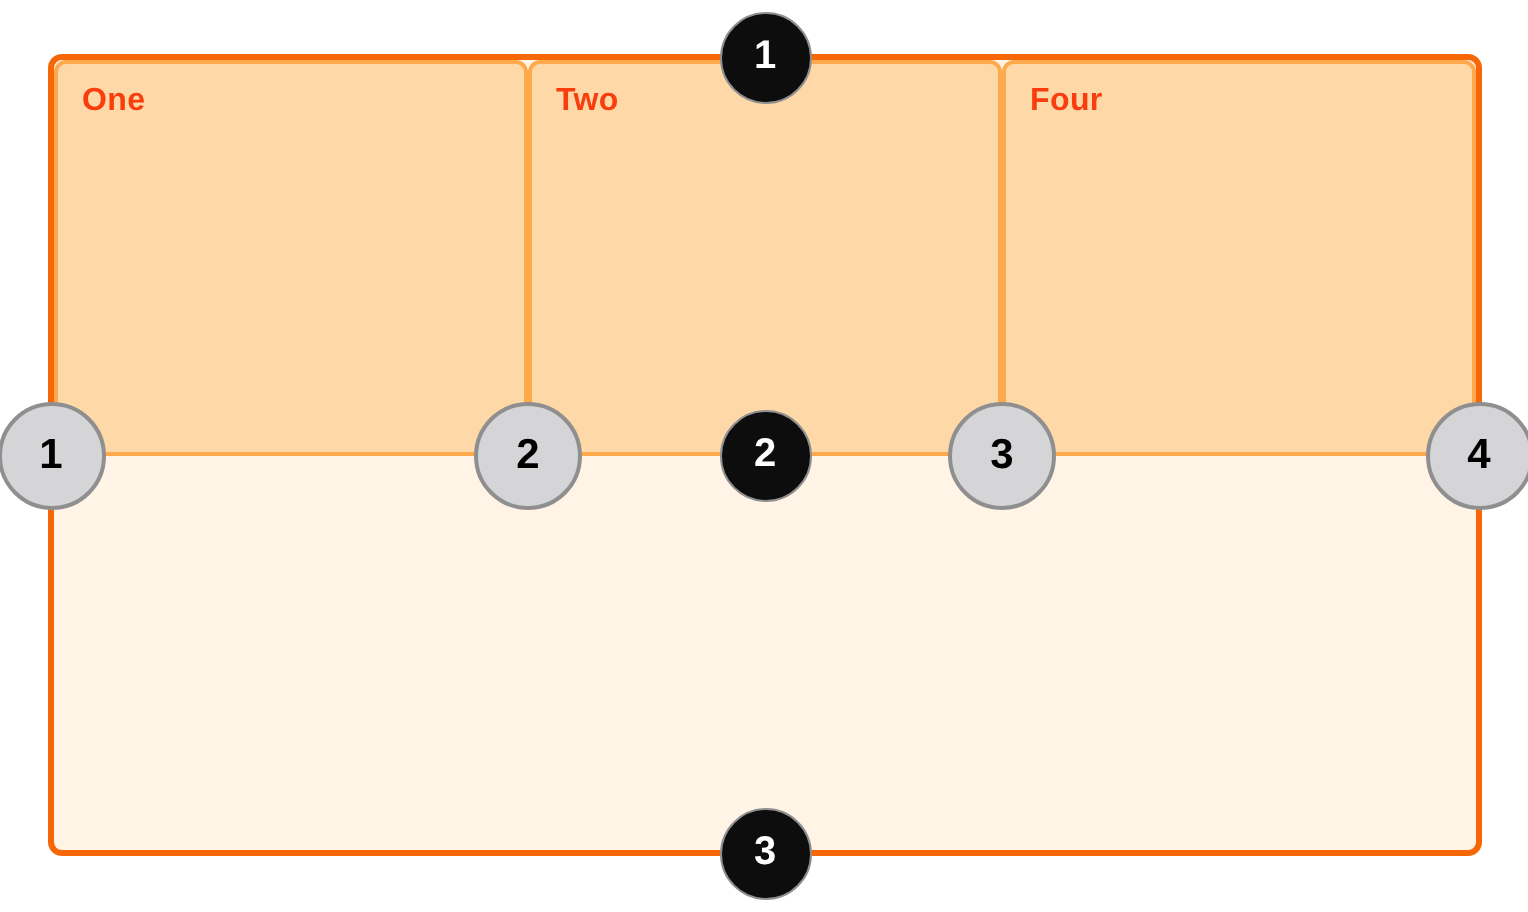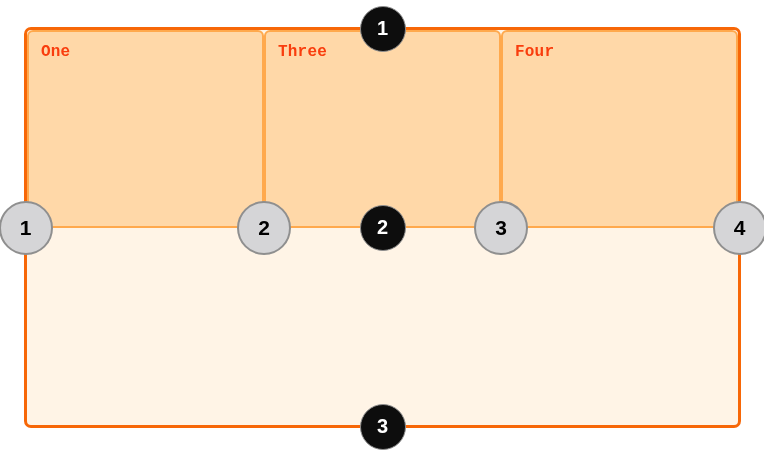--- a/index.html
+++ b/index.html
@@ -33,21 +33,20 @@
     border: 2.5px solid var(--cell-border, #ffa94d);
     border-radius: 6px;
     background: var(--cell-bg, #ffd8a8);
     padding: 10px 12px;
   }
   .cell-label {
     color: var(--label-text, #f93d0d);
     font-size: 16px;
     font-weight: bold;
     letter-spacing: 0.2px;
-    font-family: Liberation Mono, monospace;
   }
   .line-marker {
     position: absolute;
     transform: translate(-50%, -50%);
     border-radius: 50%;
     display: flex;
     align-items: center;
     justify-content: center;
     font-weight: bold;
     z-index: 5;
@@ -79,21 +78,21 @@
 </style>
 </head>
 <body style="--wrapper-border: #f76707; --wrapper-bg: #fff4e6; --cell-border: #ffa94d; --cell-bg: #ffd8a8; --label-text: #f93d0d; --row-marker-bg: #0d0d0d; --row-marker-text: #ffffff; --column-marker-bg: #d5d5d7; --column-marker-border: #8f8f8f; --column-marker-text: #000000;">
 
 <div class="grid-wrapper">
 
   <div class="grid-cell">
     <span class="cell-label">One</span>
   </div>
   <div class="grid-cell">
-    <span class="cell-label">Three</span>
+    <span class="cell-label">Two</span>
   </div>
   <div class="grid-cell">
     <span class="cell-label">Four</span>
   </div>
 
   <div class="line-marker row-marker r1">1</div>
   <div class="line-marker row-marker r2">2</div>
   <div class="line-marker row-marker r3">3</div>
 
   <div class="line-marker col-marker c1">1</div>

